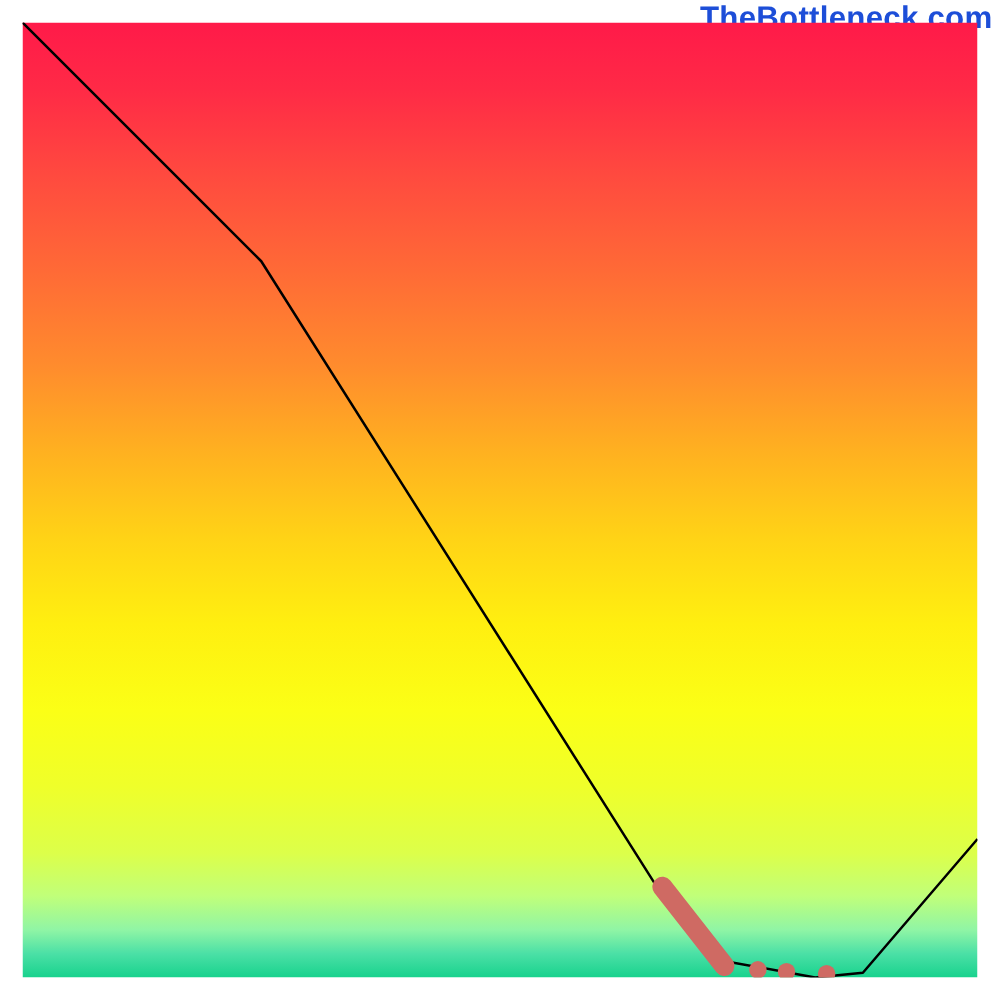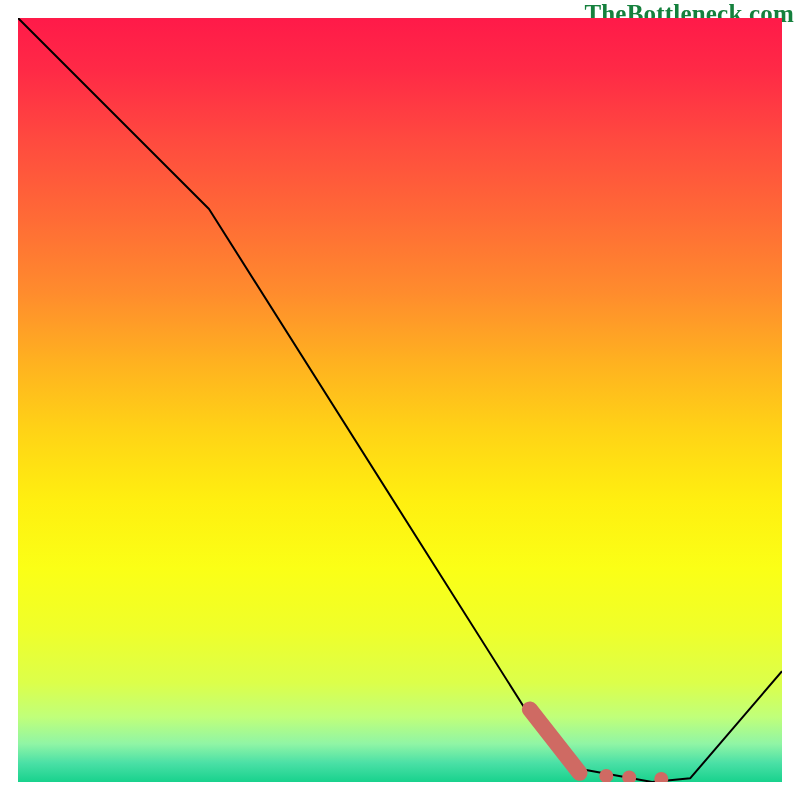--- a/index.html
+++ b/index.html
@@ -12,24 +12,24 @@
   }
   .stage {
     position: relative;
     width: 800px;
     height: 800px;
   }
   .watermark {
     position: absolute;
     top: 0;
     right: 6px;
-    font-family: Liberation Serif, serif;
+    font-family: Liberation Sans, sans-serif;
     font-size: 25px;
     font-weight: 600;
-    color: #15803d;
+    color: #1d4ed8;
     letter-spacing: 0.2px;
     user-select: none;
   }
   svg {
     position: absolute;
     top: 18px;
     left: 18px;
   }
 </style>
 </head>

